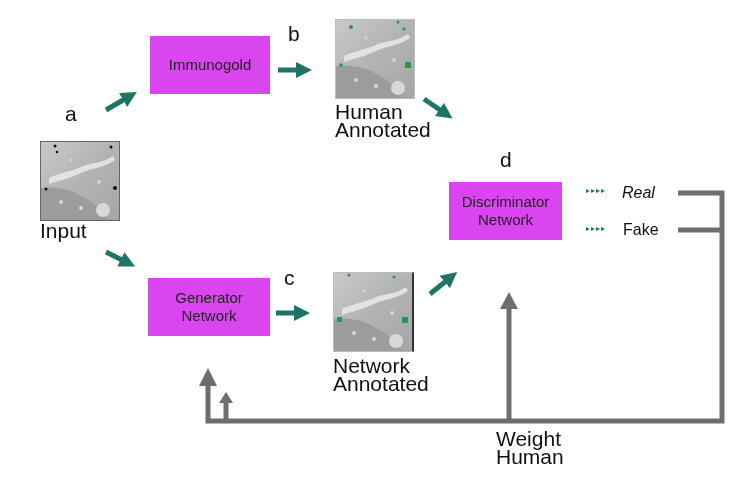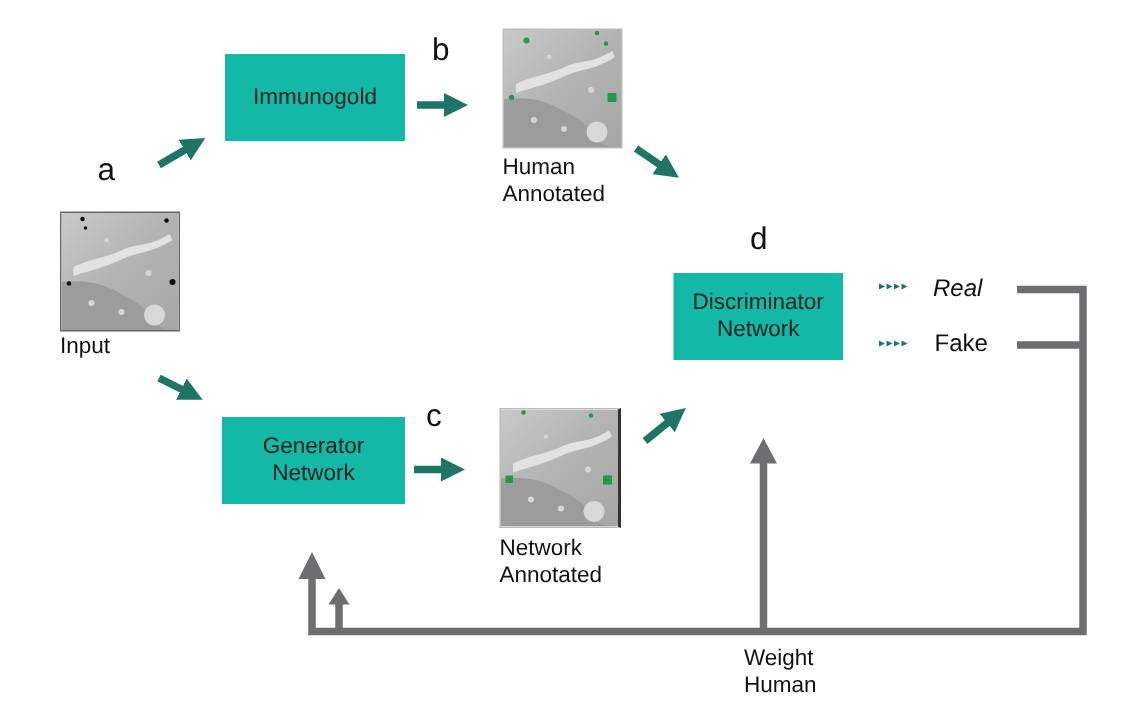--- a/index.html
+++ b/index.html
@@ -1,21 +1,21 @@
 <!DOCTYPE html>
 <html><head>
   <meta charset="utf-8">
   <style>
     html, body { margin: 0; padding: 0; background: #ffffff; }
     body { width: 750px; height: 479px; position: relative; overflow: hidden;
            font-family: "Liberation Sans", sans-serif; color: #1a1a1a; }
-    .box { position: absolute; background: #14b8a6; display: flex; align-items: center;
+    .box { position: absolute; background: #d946ef; display: flex; align-items: center;
            justify-content: center; text-align: center; font-size: 15px; line-height: 18px; color: #222; }
     .letter { position: absolute; font-size: 21px; color: #111; }
-    .cap { position: absolute; font-size: 15px; line-height: 18px; color: #111; }
+    .cap { position: absolute; font-size: 21px; line-height: 18px; color: #111; }
     .micro { position: absolute; border: 1px solid #666; overflow: hidden; }
     svg.overlay { position: absolute; left: 0; top: 0; }
   </style>
 </head>
 <body>
 
 <svg width="0" height="0" style="position:absolute">
   <defs>
     <linearGradient id="mg" x1="0" y1="0" x2="1" y2="1">
       <stop offset="0" stop-color="#c9c9c9"></stop>

